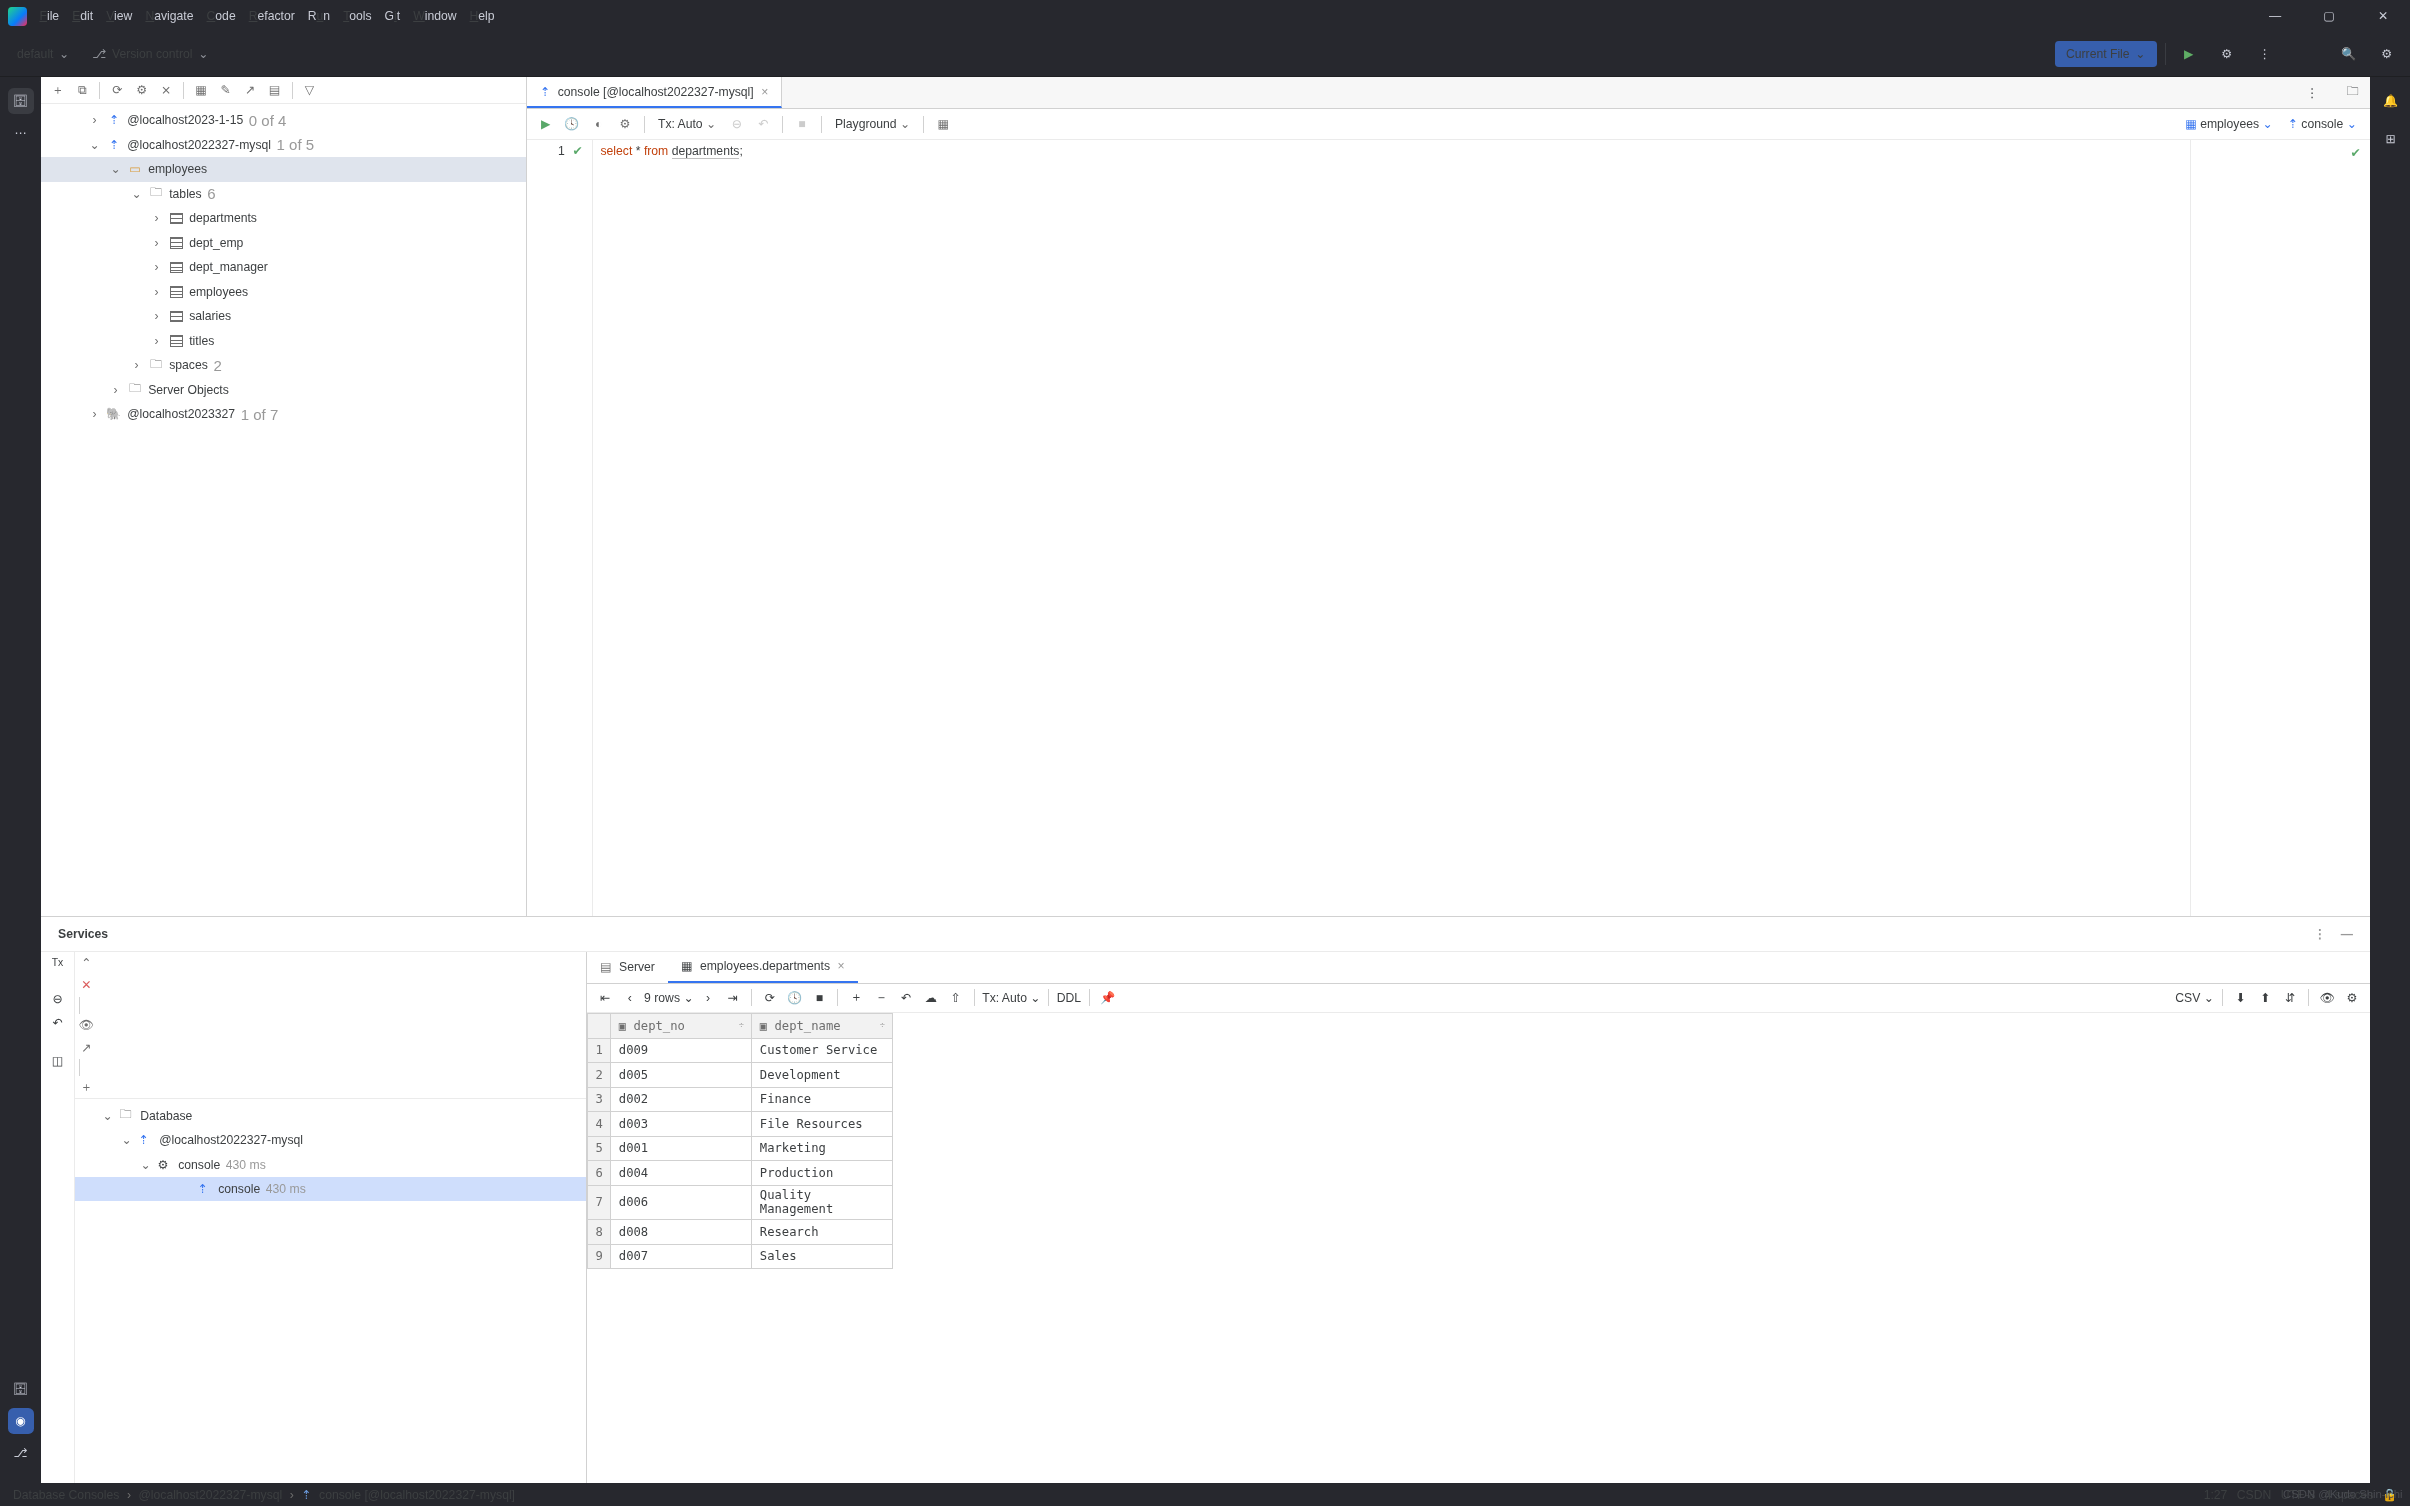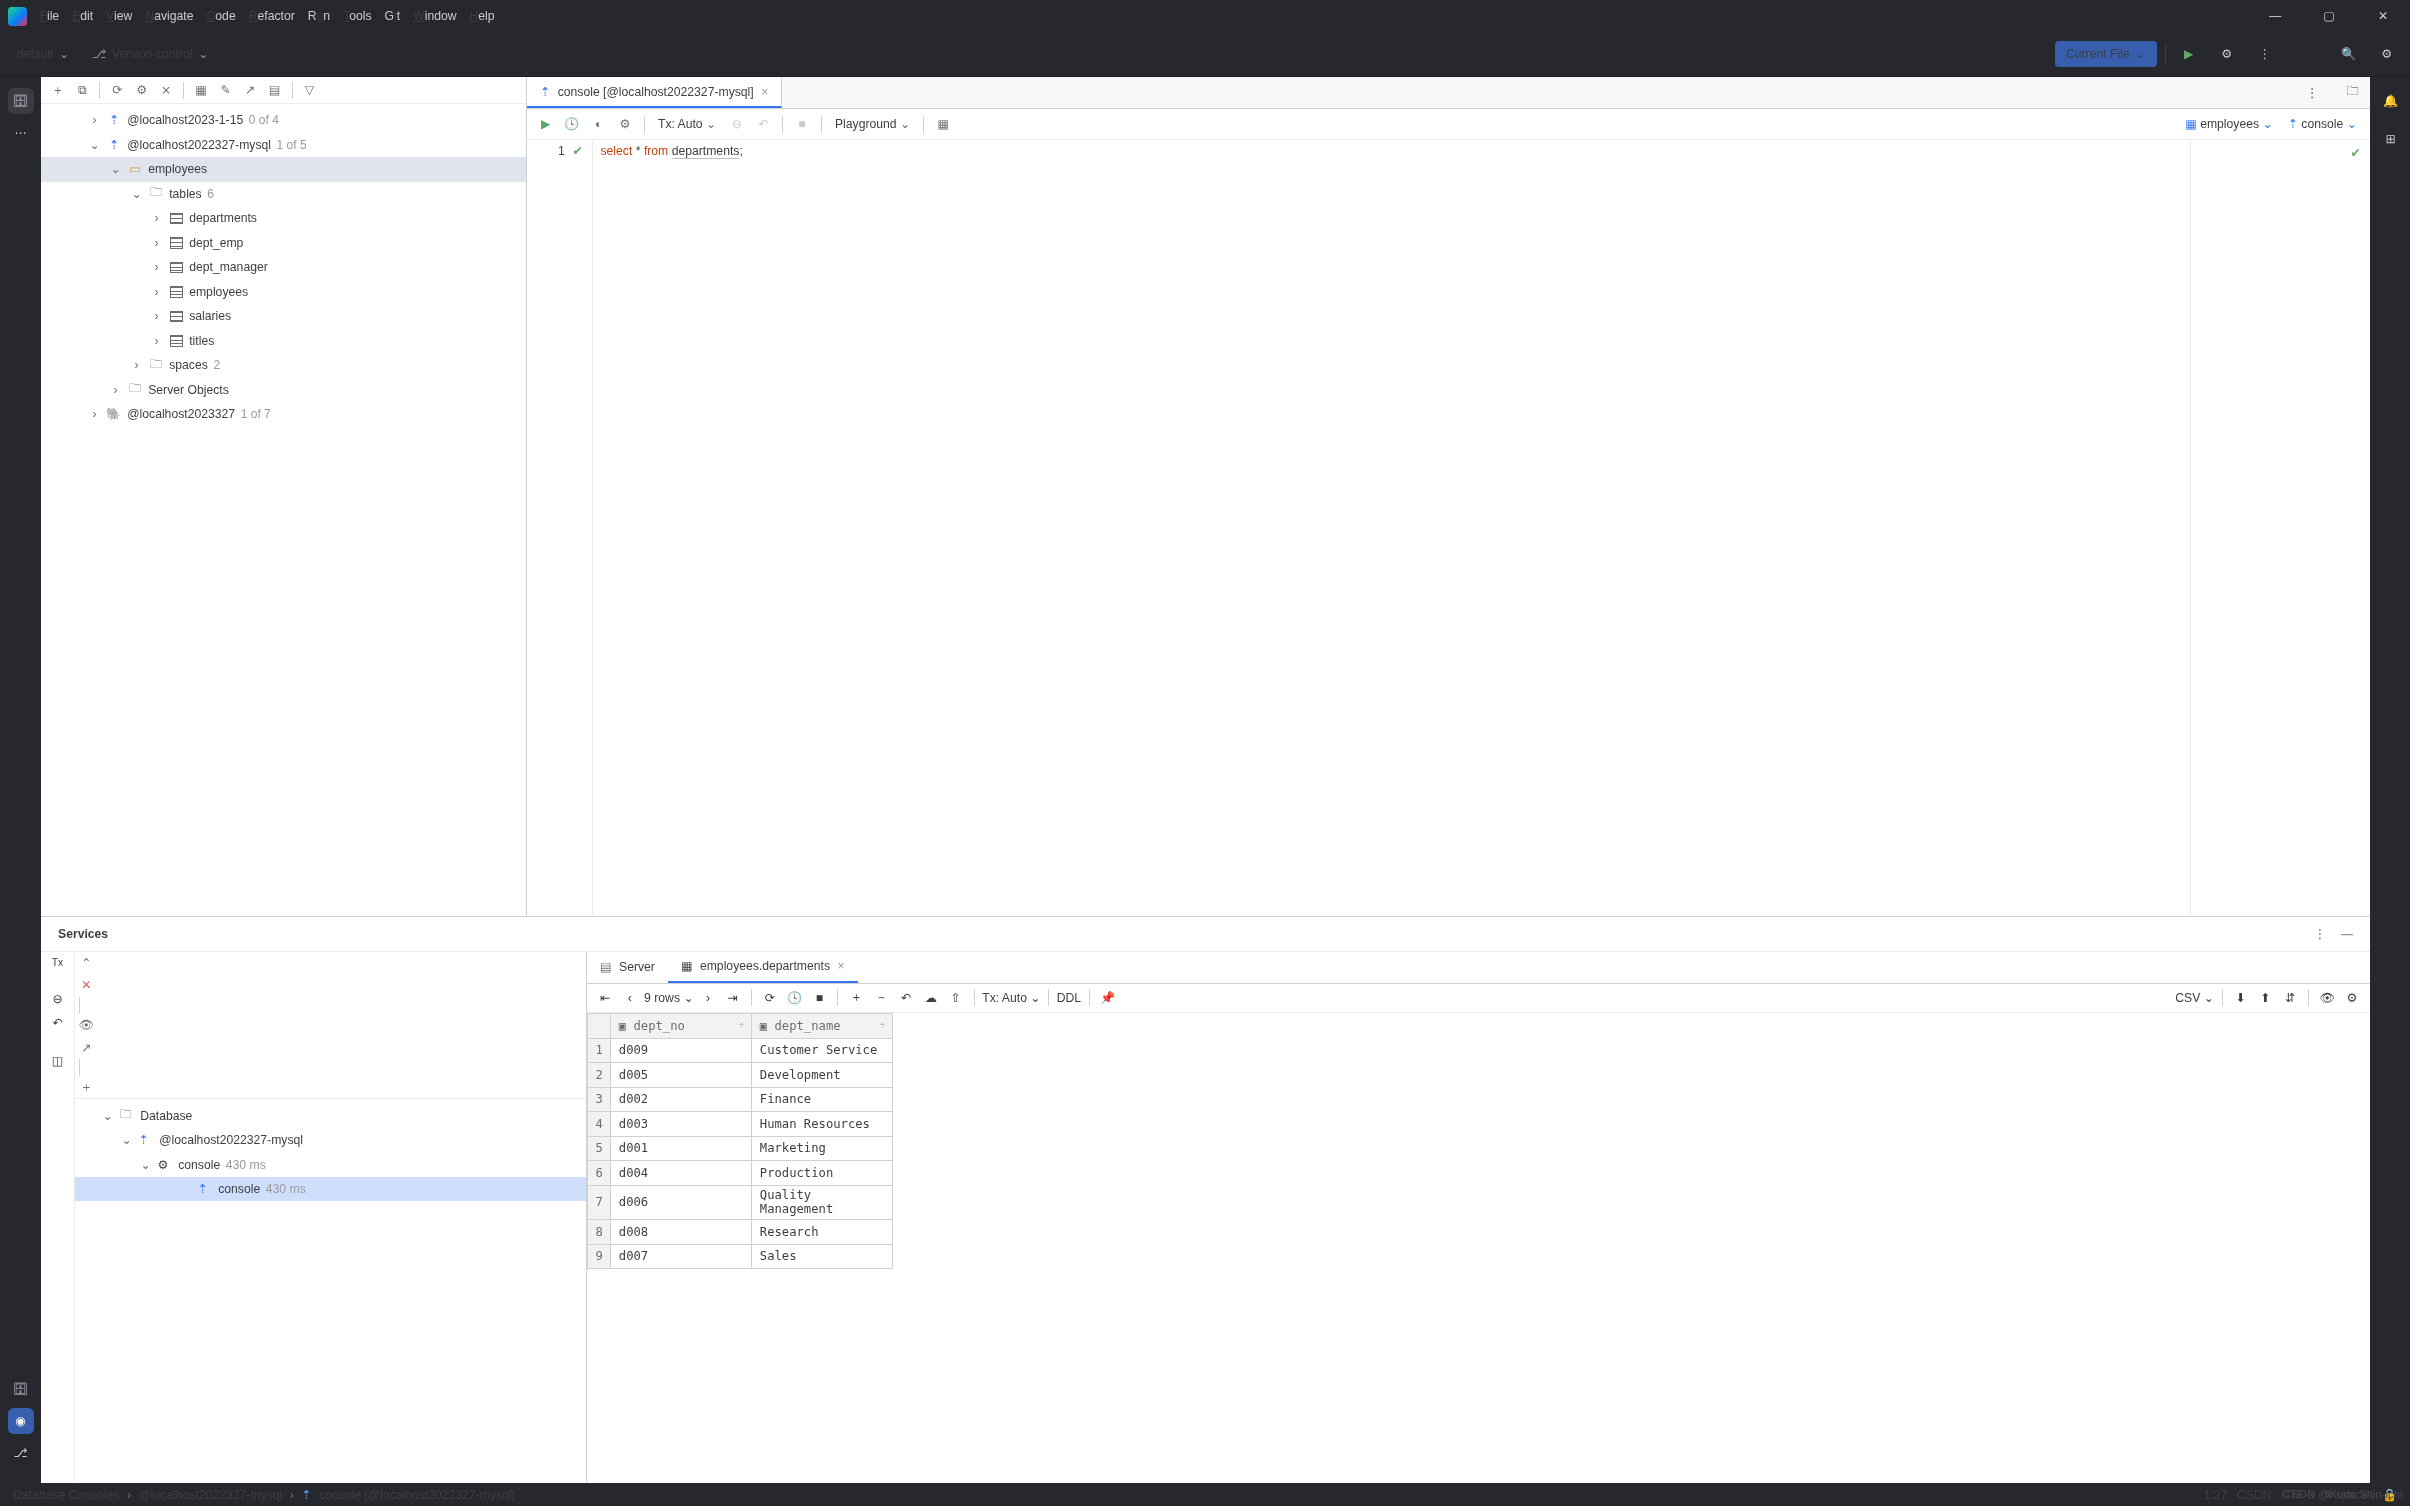--- a/index.html
+++ b/index.html
@@ -35,21 +35,21 @@
 .dbexp{width:486px;border-right:0.9px solid #d1d1d1;display:flex;flex-direction:column;background:#fff}
 .dbexp .hdr{height:34px;display:flex;align-items:center;padding:0 17px;font-weight:600;color:#3c3f41}
 .dbexp .tbar2{display:flex;align-items:center;gap:1.9px;padding:1.9px 5.6px;border-bottom:0.9px solid #ebebeb}
 .tbar2 .ib{width:22.6px;height:22.6px;display:flex;align-items:center;justify-content:center;color:#6e6e6e;border-radius:3.8px}
 .tbar2 .sep{width:0.9px;height:17px;background:#d1d1d1;margin:0 3.8px}
 .tree{flex:1;overflow:auto;padding:3.8px 0}
 .trow{display:flex;align-items:center;height:24.5px;padding-right:7.5px;gap:5.6px}
 .trow.sel{background:#dfe4ed}
 .trow .arrow{width:13px;color:#6e6e6e;text-align:center}
 .trow .ic{width:15px;display:flex;justify-content:center;color:#6e6e6e}
-.trow .sub{color:#999;font-size:12px}
+.trow .sub{color:#999;font-size:15px}
 .tblicon{width:13px;height:11.3px;border:0.9px solid #6e6e6e;display:inline-block;background:linear-gradient(#6e6e6e 0 0.9px,transparent 0.9px 3.8px,#6e6e6e 3.8px 4.7px,transparent 4.7px 7.5px,#6e6e6e 7.5px 8.5px,transparent 8.5px)}
 .editor{flex:1;display:flex;flex-direction:column;min-width:0}
 .edtabs{display:flex;border-bottom:0.9px solid #d1d1d1;background:#f7f7f7}
 .edtab{display:flex;align-items:center;gap:7.5px;padding:7.5px 13px;border-right:0.9px solid #d1d1d1;background:#fff;border-bottom:2.8px solid #3574f0;position:relative}
 .edtab .close{color:#999}
 .edtabs .tright{margin-left:auto;display:flex;align-items:center;gap:9.4px;padding:0 11.3px;color:#6e6e6e}
 .edtool{display:flex;align-items:center;gap:3.8px;padding:3.8px 7.5px;border-bottom:0.9px solid #ebebeb}
 .edtool .ib{width:22.6px;height:22.6px;display:flex;align-items:center;justify-content:center;color:#6e6e6e}
 .edtool .sep{width:0.9px;height:17px;background:#d1d1d1;margin:0 3.8px}
 .edtool .txt{color:#6e6e6e;padding:0 5.6px}
@@ -427,21 +427,21 @@
                       <td>Development</td>
                     </tr>
                     <tr>
                       <td class="rownum">3</td>
                       <td>d002</td>
                       <td>Finance</td>
                     </tr>
                     <tr>
                       <td class="rownum">4</td>
                       <td>d003</td>
-                      <td>Human Resources</td>
+                      <td>File Resources</td>
                     </tr>
                     <tr>
                       <td class="rownum">5</td>
                       <td>d001</td>
                       <td>Marketing</td>
                     </tr>
                     <tr>
                       <td class="rownum">6</td>
                       <td>d004</td>
                       <td>Production</td>

